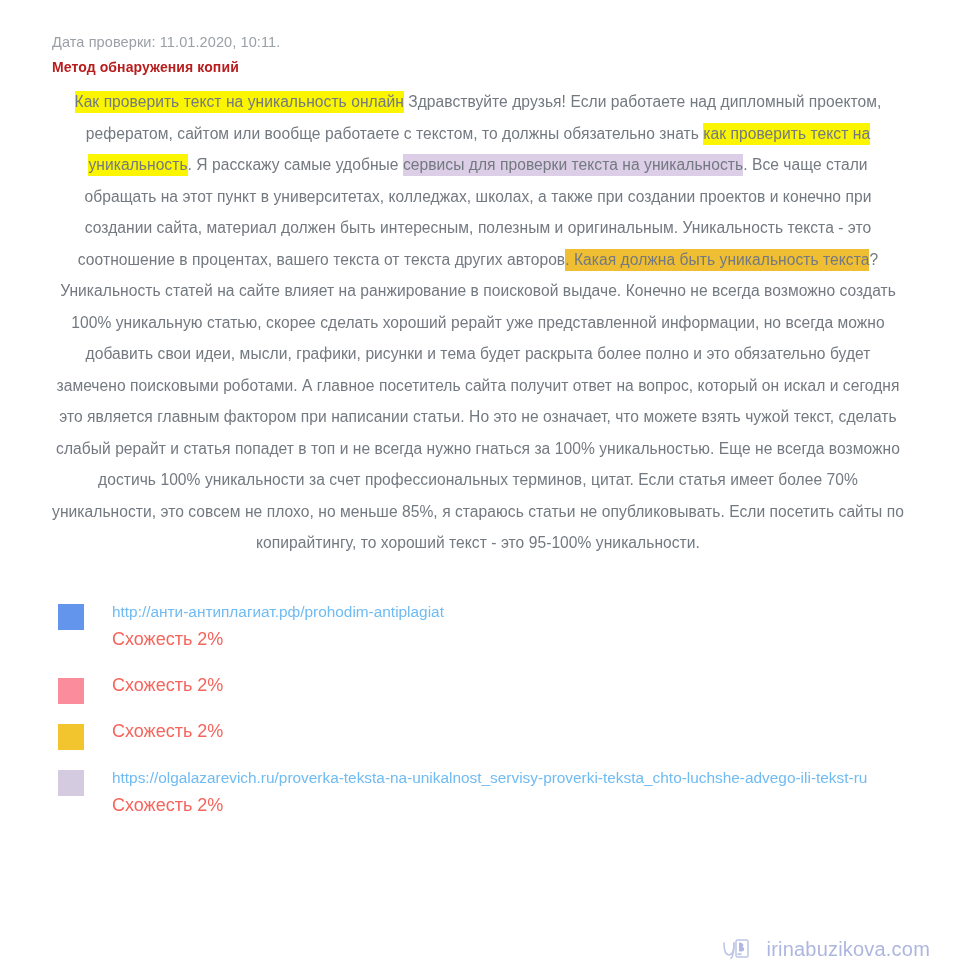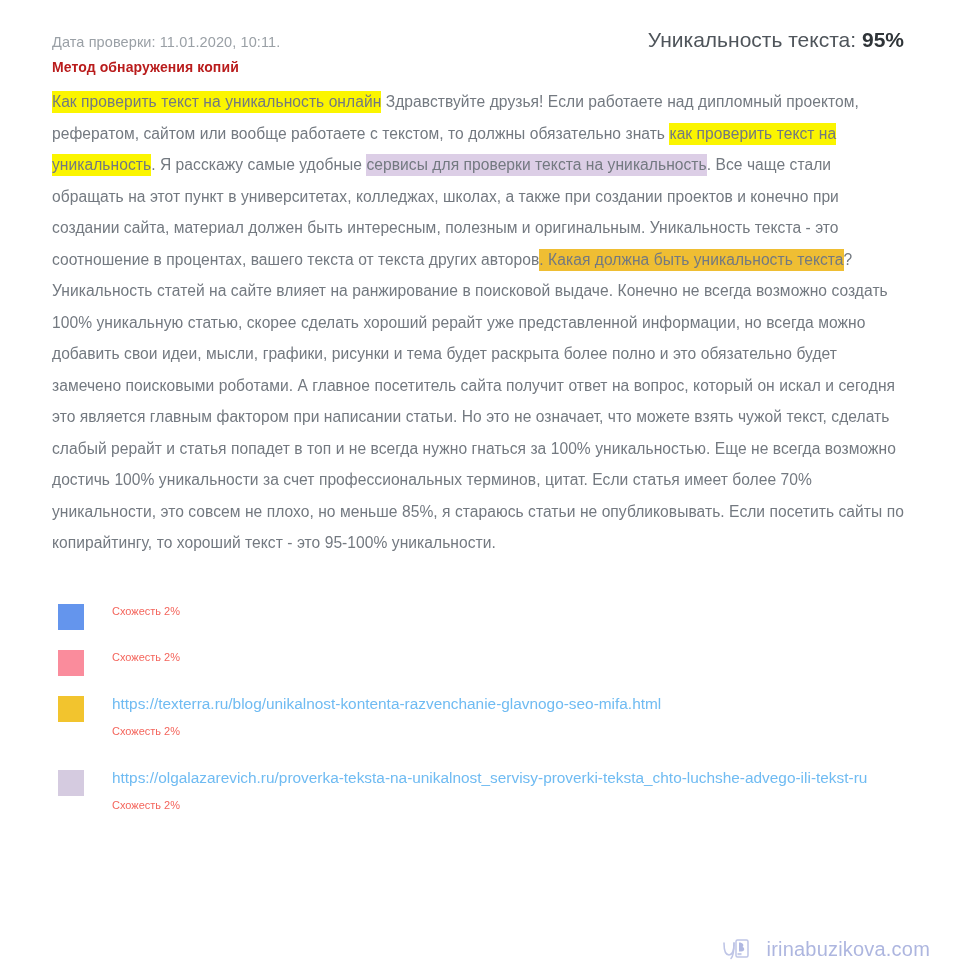--- a/index.html
+++ b/index.html
@@ -57,21 +57,21 @@
     font-weight: bold;
     color: #2f3438;
   }
 
   
   .article {
     margin-top: 2px;
     font-size: 15.6px;
     line-height: 31.5px;
     color: #737980;
-    text-align: left;
+    text-align: center;
     letter-spacing: 0.05px;
   }
   mark {
     color: #737980;
     padding: 2px 0 3px 0;
     background: transparent;
   }
   mark.hl-yellow { background: #fbf500; }
   mark.hl-gold   { background: #efbe33; }
   mark.hl-purple { background: #dccee6; }
@@ -96,21 +96,21 @@
     display: block;
     font-size: 15.4px;
     line-height: 26px;
     color: #6fbbf2;
     text-decoration: none;
     word-break: break-all;
   }
   .similarity {
     display: block;
     margin-top: 2px;
-    font-size: 11px;
+    font-size: 18px;
     line-height: 24px;
     color: #f4655c;
   }
 
   
   .watermark {
     position: absolute;
     right: 26px;
     bottom: 12px;
     display: flex;
@@ -129,40 +129,36 @@
   }
 </style>
 </head>
 <body>
 
 <div class="page">
 
   <div class="header-row">
     <div class="check-date">Дата проверки: 11.01.2020, 10:11.</div>
     <div class="method-label">Метод обнаружения копий</div>
-    <div class="uniqueness">
-      <span>Уникальность текста:</span>
-      <span class="value">95%</span>
-    </div>
   </div>
 
   <div class="article" id="article-body"><mark class="hl-yellow">Как проверить текст на уникальность онлайн</mark><span> Здравствуйте друзья! Если работаете над дипломный проектом, рефератом, сайтом или вообще работаете с текстом, то должны обязательно знать </span><mark class="hl-yellow">как проверить текст на уникальность</mark><span>. Я расскажу самые удобные </span><mark class="hl-purple">сервисы для проверки текста на уникальность</mark><span>. Все чаще стали обращать на этот пункт в университетах, колледжах, школах, а также при создании проектов и конечно при создании сайта, материал должен быть интересным, полезным и оригинальным. Уникальность текста - это соотношение в процентах, вашего текста от текста других авторов</span><mark class="hl-gold">. Какая должна быть уникальность текста</mark><span>? Уникальность статей на сайте влияет на ранжирование в поисковой выдаче. Конечно не всегда возможно создать 100% уникальную статью, скорее сделать хороший рерайт уже представленной информации, но всегда можно добавить свои идеи, мысли, графики, рисунки и тема будет раскрыта более полно и это обязательно будет замечено поисковыми роботами. А главное посетитель сайта получит ответ на вопрос, который он искал и сегодня это является главным фактором при написании статьи. Но это не означает, что можете взять чужой текст, сделать слабый рерайт и статья попадет в топ и не всегда нужно гнаться за 100% уникальностью. Еще не всегда возможно достичь 100% уникальности за счет профессиональных терминов, цитат. Если статья имеет более 70% уникальности, это совсем не плохо, но меньше 85%, я стараюсь статьи не опубликовывать. Если посетить сайты по копирайтингу, то хороший текст - это 95-100% уникальности.</span></div>
 
   <div class="sources" id="sources-list">
       <div class="source-row">
         <span class="swatch" style="background: rgb(100, 149, 237);"></span>
+        <a class="source-link" href="#">http://анти-антиплагиат.рф/prohodim-antiplagiat</a>
         <span class="similarity">Схожесть 2%</span>
       </div>
       <div class="source-row">
         <span class="swatch" style="background: rgb(250, 140, 156);"></span>
         <span class="similarity">Схожесть 2%</span>
       </div>
       <div class="source-row">
         <span class="swatch" style="background: rgb(242, 196, 46);"></span>
-        <a class="source-link" href="#">https://texterra.ru/blog/unikalnost-kontenta-razvenchanie-glavnogo-seo-mifa.html</a>
         <span class="similarity">Схожесть 2%</span>
       </div>
       <div class="source-row">
         <span class="swatch" style="background: rgb(213, 203, 224);"></span>
         <a class="source-link" href="#">https://olgalazarevich.ru/proverka-teksta-na-unikalnost_servisy-proverki-teksta_chto-luchshe-advego-ili-tekst-ru</a>
         <span class="similarity">Схожесть 2%</span>
       </div>
     </div>
 
   <div class="watermark">

